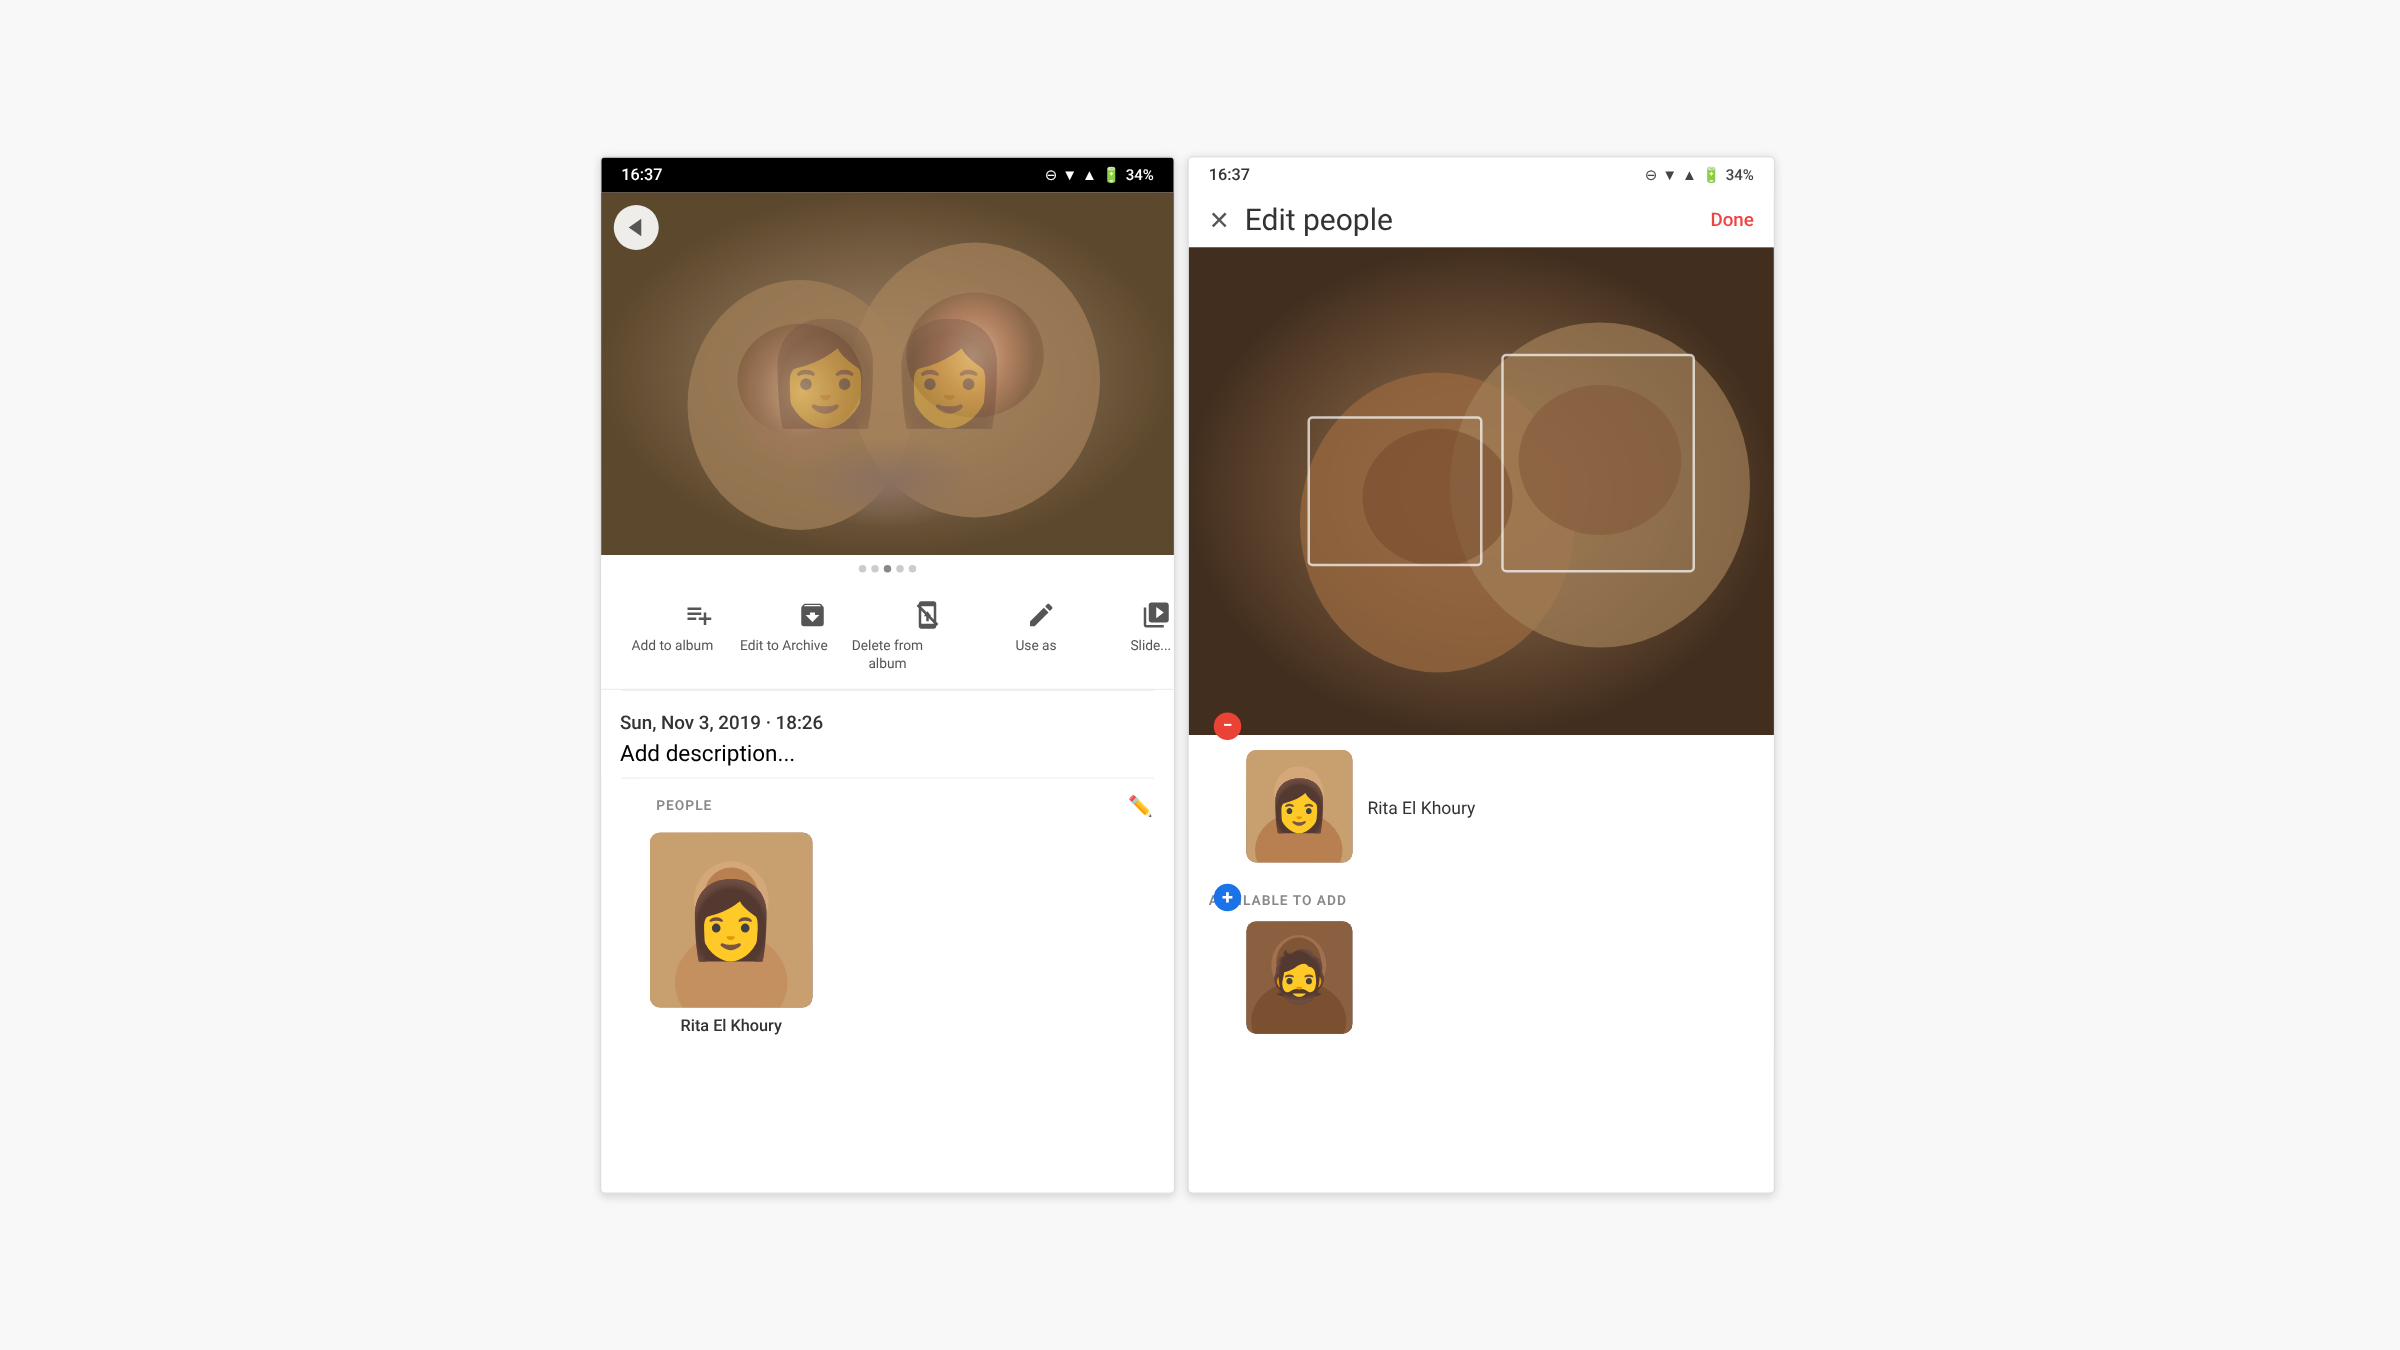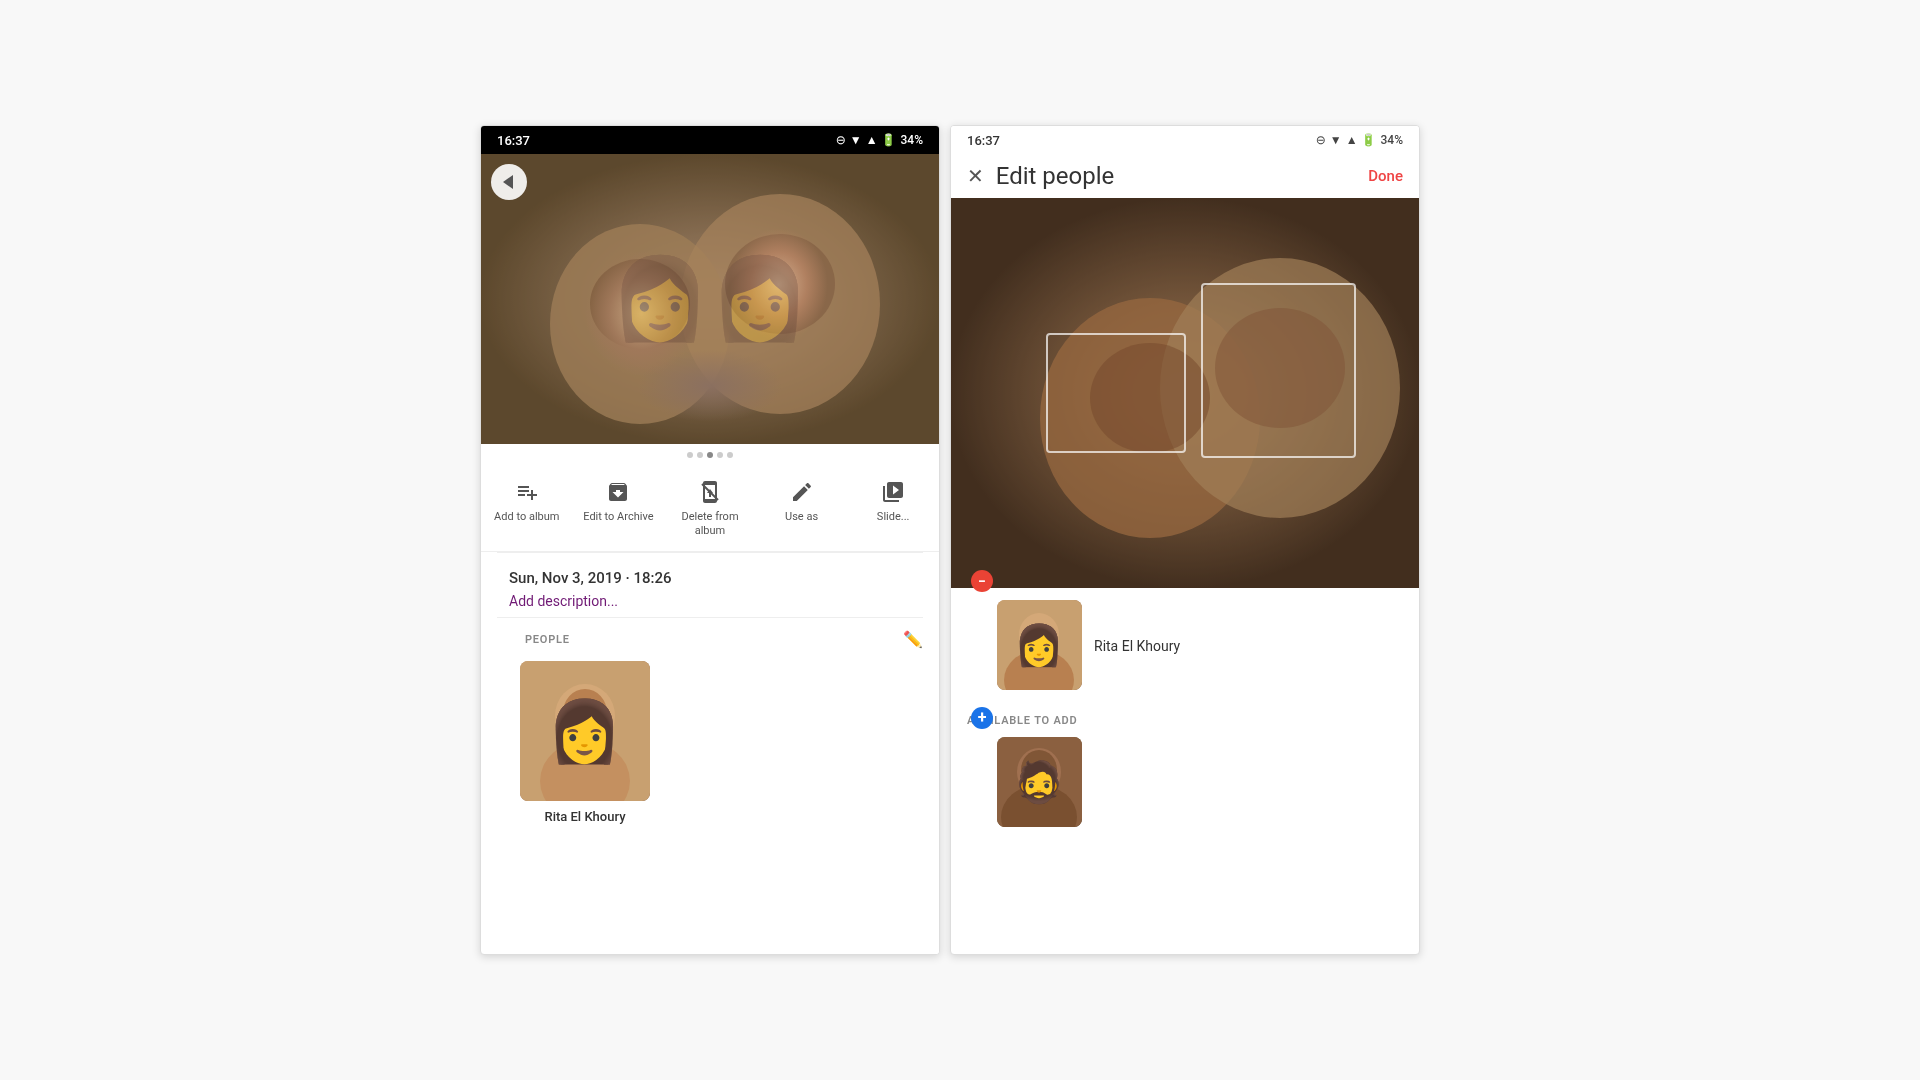--- a/index.html
+++ b/index.html
@@ -132,21 +132,21 @@
       display: flex;
       border-bottom: 1px solid #eee;
       padding: 8px 0;
       background: #fff;
     }
 
     .action-item {
       flex: 1;
       display: flex;
       flex-direction: column;
-      align-items: center;
+      align-items: flex-end;
       gap: 4px;
       cursor: pointer;
       padding: 4px 2px;
     }
 
     .action-icon {
       font-size: 20px;
       color: #555;
       display: flex;
       align-items: center;
@@ -161,34 +161,34 @@
       line-height: 1.3;
     }
 
     .divider {
       height: 1px;
       background: #eee;
       margin: 0 16px;
     }
 
     .photo-info {
-      padding: 16px 28px 8px;
+      padding: 16px 15px 8px;
       background: #fff;
     }
 
     .photo-date {
       font-size: 15px;
       font-weight: 500;
       color: #333;
       margin-bottom: 6px;
     }
 
     .photo-desc {
-      font-size: 14px;
-      color: #701a75;
+      font-size: 18px;
+      color: #000000;
     }
 
     .people-section {
       padding: 12px 16px;
       background: #fff;
       flex: 1;
       margin-left: 28px;
     }
 
     .people-header {

